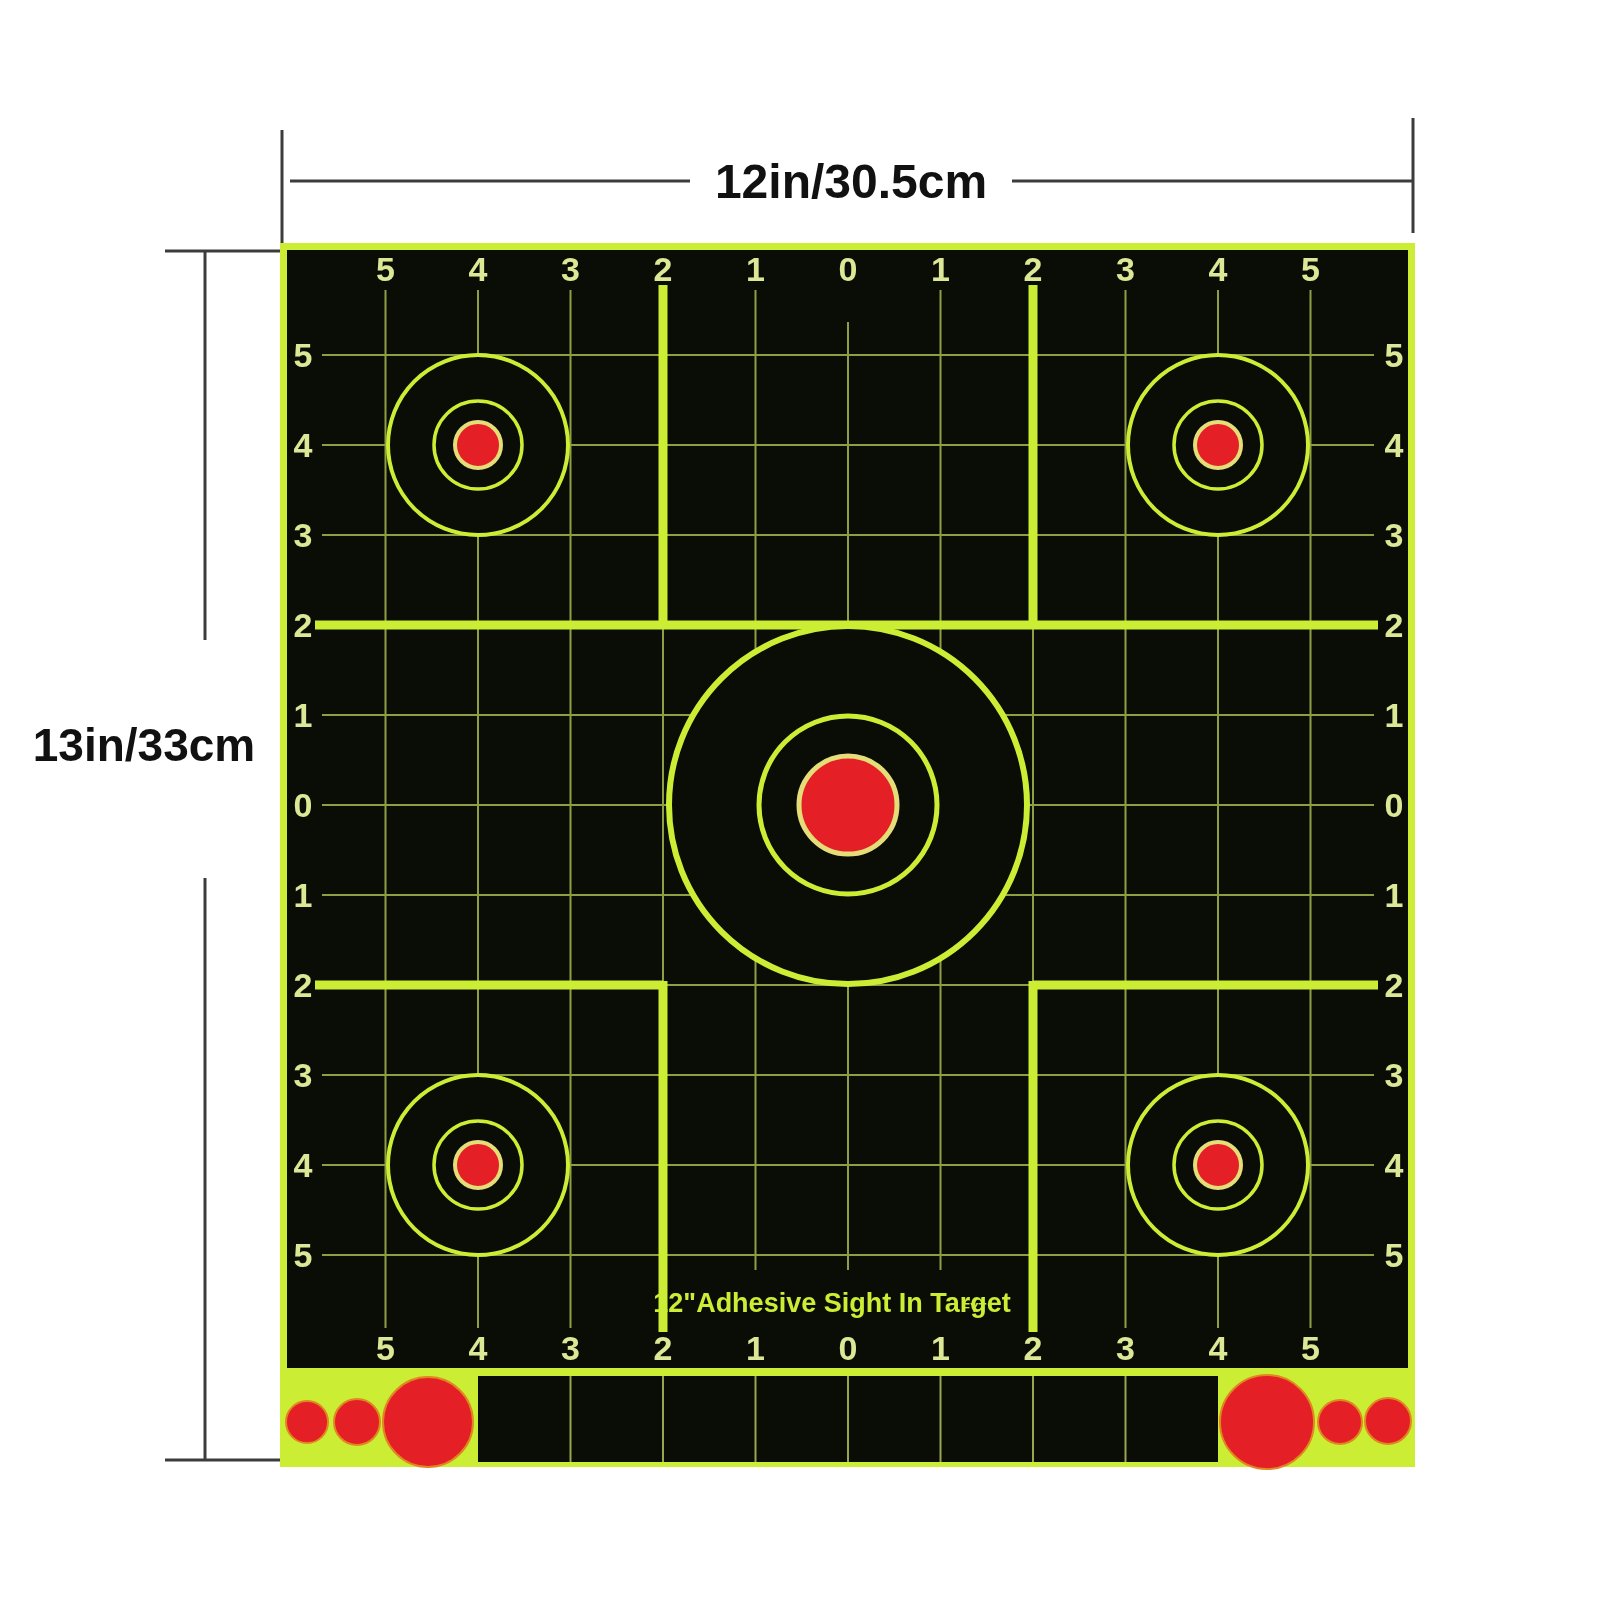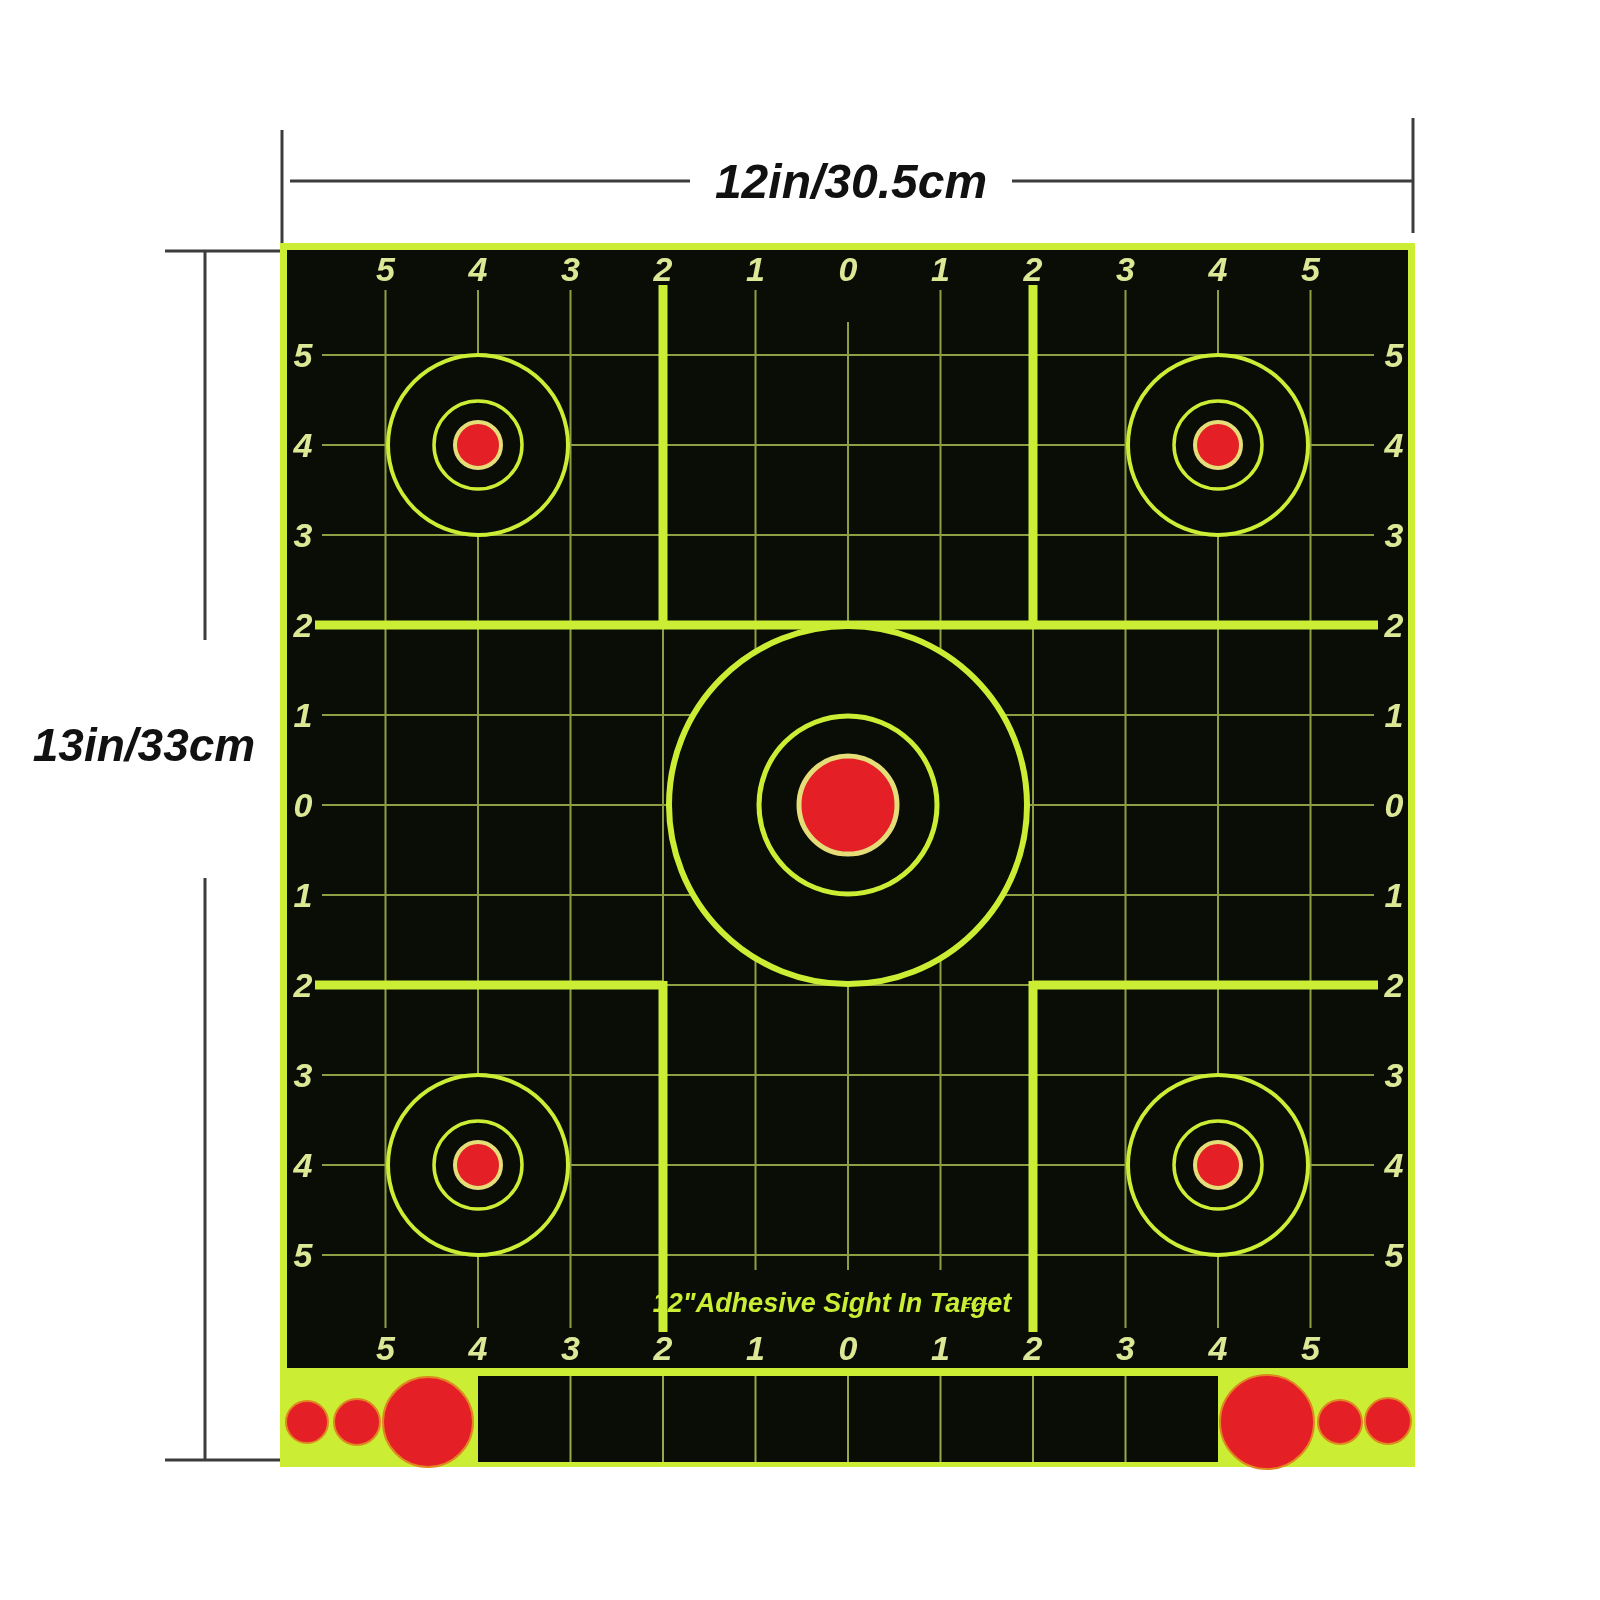--- a/index.html
+++ b/index.html
@@ -1,21 +1,21 @@
 <!DOCTYPE html>
 <html style="--lime: #cbee35; --grid: #8f9e42; --label: #dce896; --black: #0a0c06; --red: #e42026; --ring: #e5dd77; --strip_sep: #98a74e; --dot_edge: #e0871f; --dim: #3c3c3c; --text: #111111; --paper: #ffffff;"><head>
 <meta charset="utf-8">
 <style>
   :root{
     --lime:#cbee35; --grid:#8f9e42; --label:#dce896; --black:#0a0c06;
     --red:#e42026; --ring:#e5dd77; --strip_sep:#98a74e; --dot_edge:#e0871f;
     --dim:#3c3c3c; --text:#111111; --paper:#ffffff;
   }
   html,body{margin:0;padding:0;background:var(--paper);}
-  .stage{width:1600px;height:1600px;position:relative;background:var(--paper);font-style:italic;}
+  .stage{width:1600px;height:1600px;position:relative;background:var(--paper);}
   svg{display:block;font-family:"Liberation Sans", sans-serif;}
   .thin{stroke:var(--grid);stroke-width:2;fill:none;}
   .thick{stroke:var(--lime);stroke-width:9;fill:none;}
   .lbl{fill:var(--label);font-size:34px;font-weight:700;text-anchor:middle;}
   .circ-o{fill:var(--black);stroke:var(--lime);}
   .red-dot{fill:var(--red);stroke:var(--ring);}
   .strip-dot{fill:var(--red);stroke:var(--dot_edge);stroke-width:2;}
   .sep{stroke:var(--strip_sep);stroke-width:2;}
   .dim{stroke:var(--dim);stroke-width:3;fill:none;}
   .dim-text{fill:var(--text);font-size:48px;font-weight:700;text-anchor:middle;}

